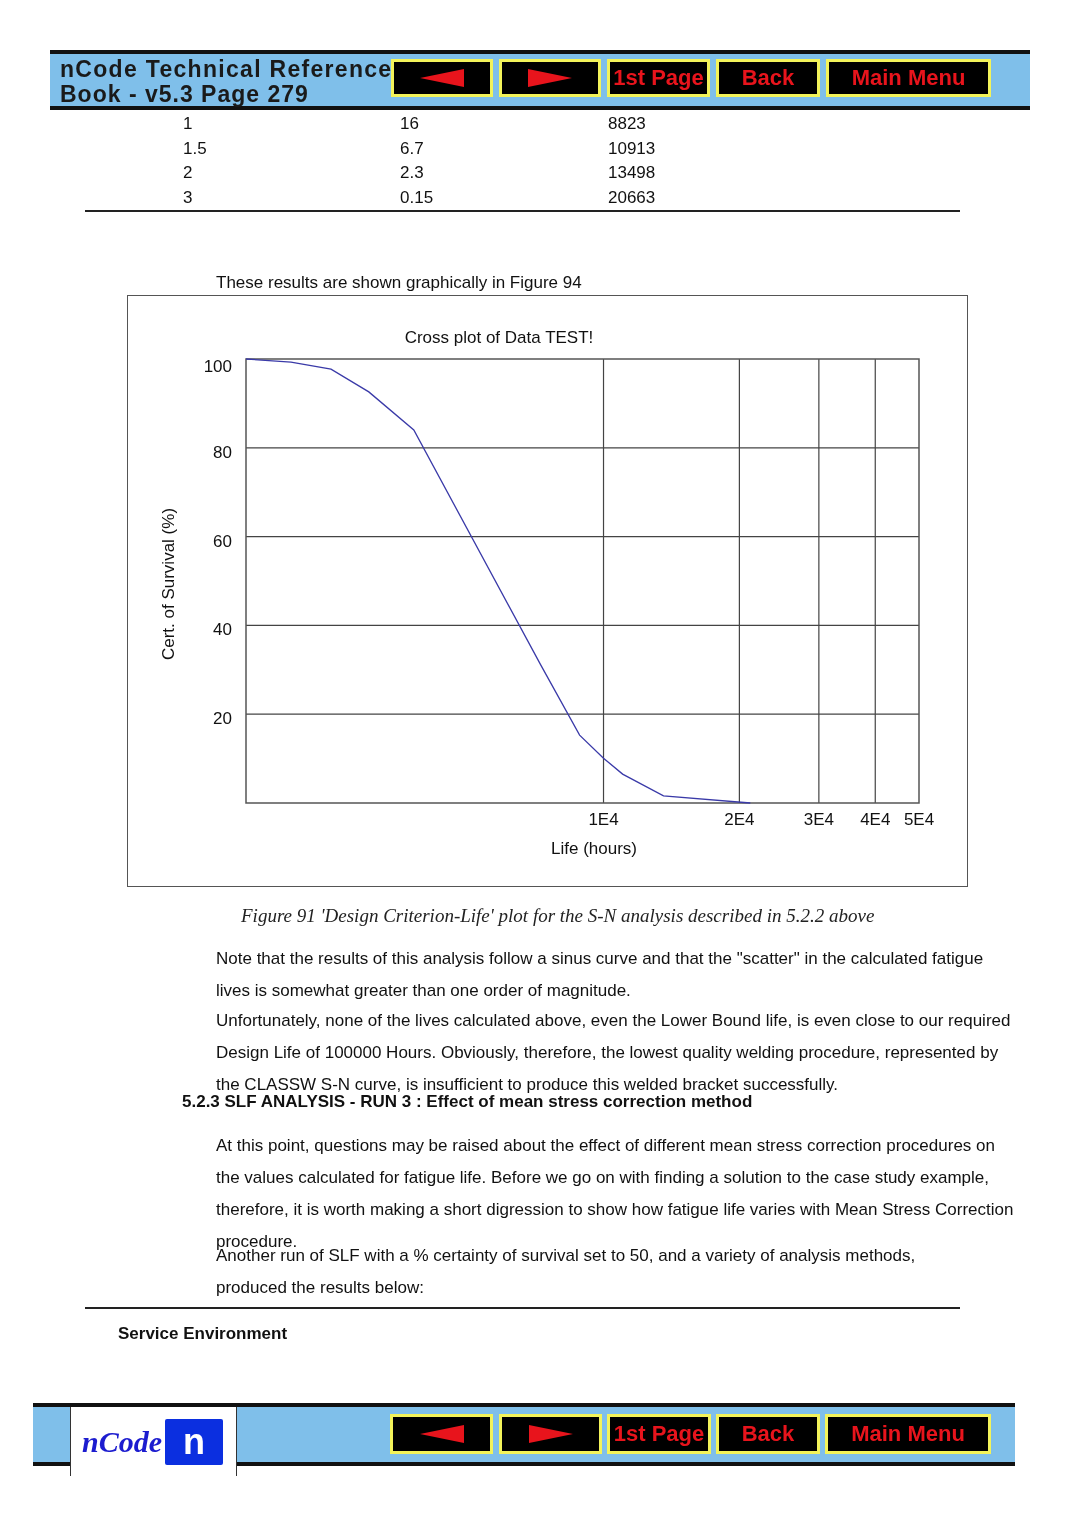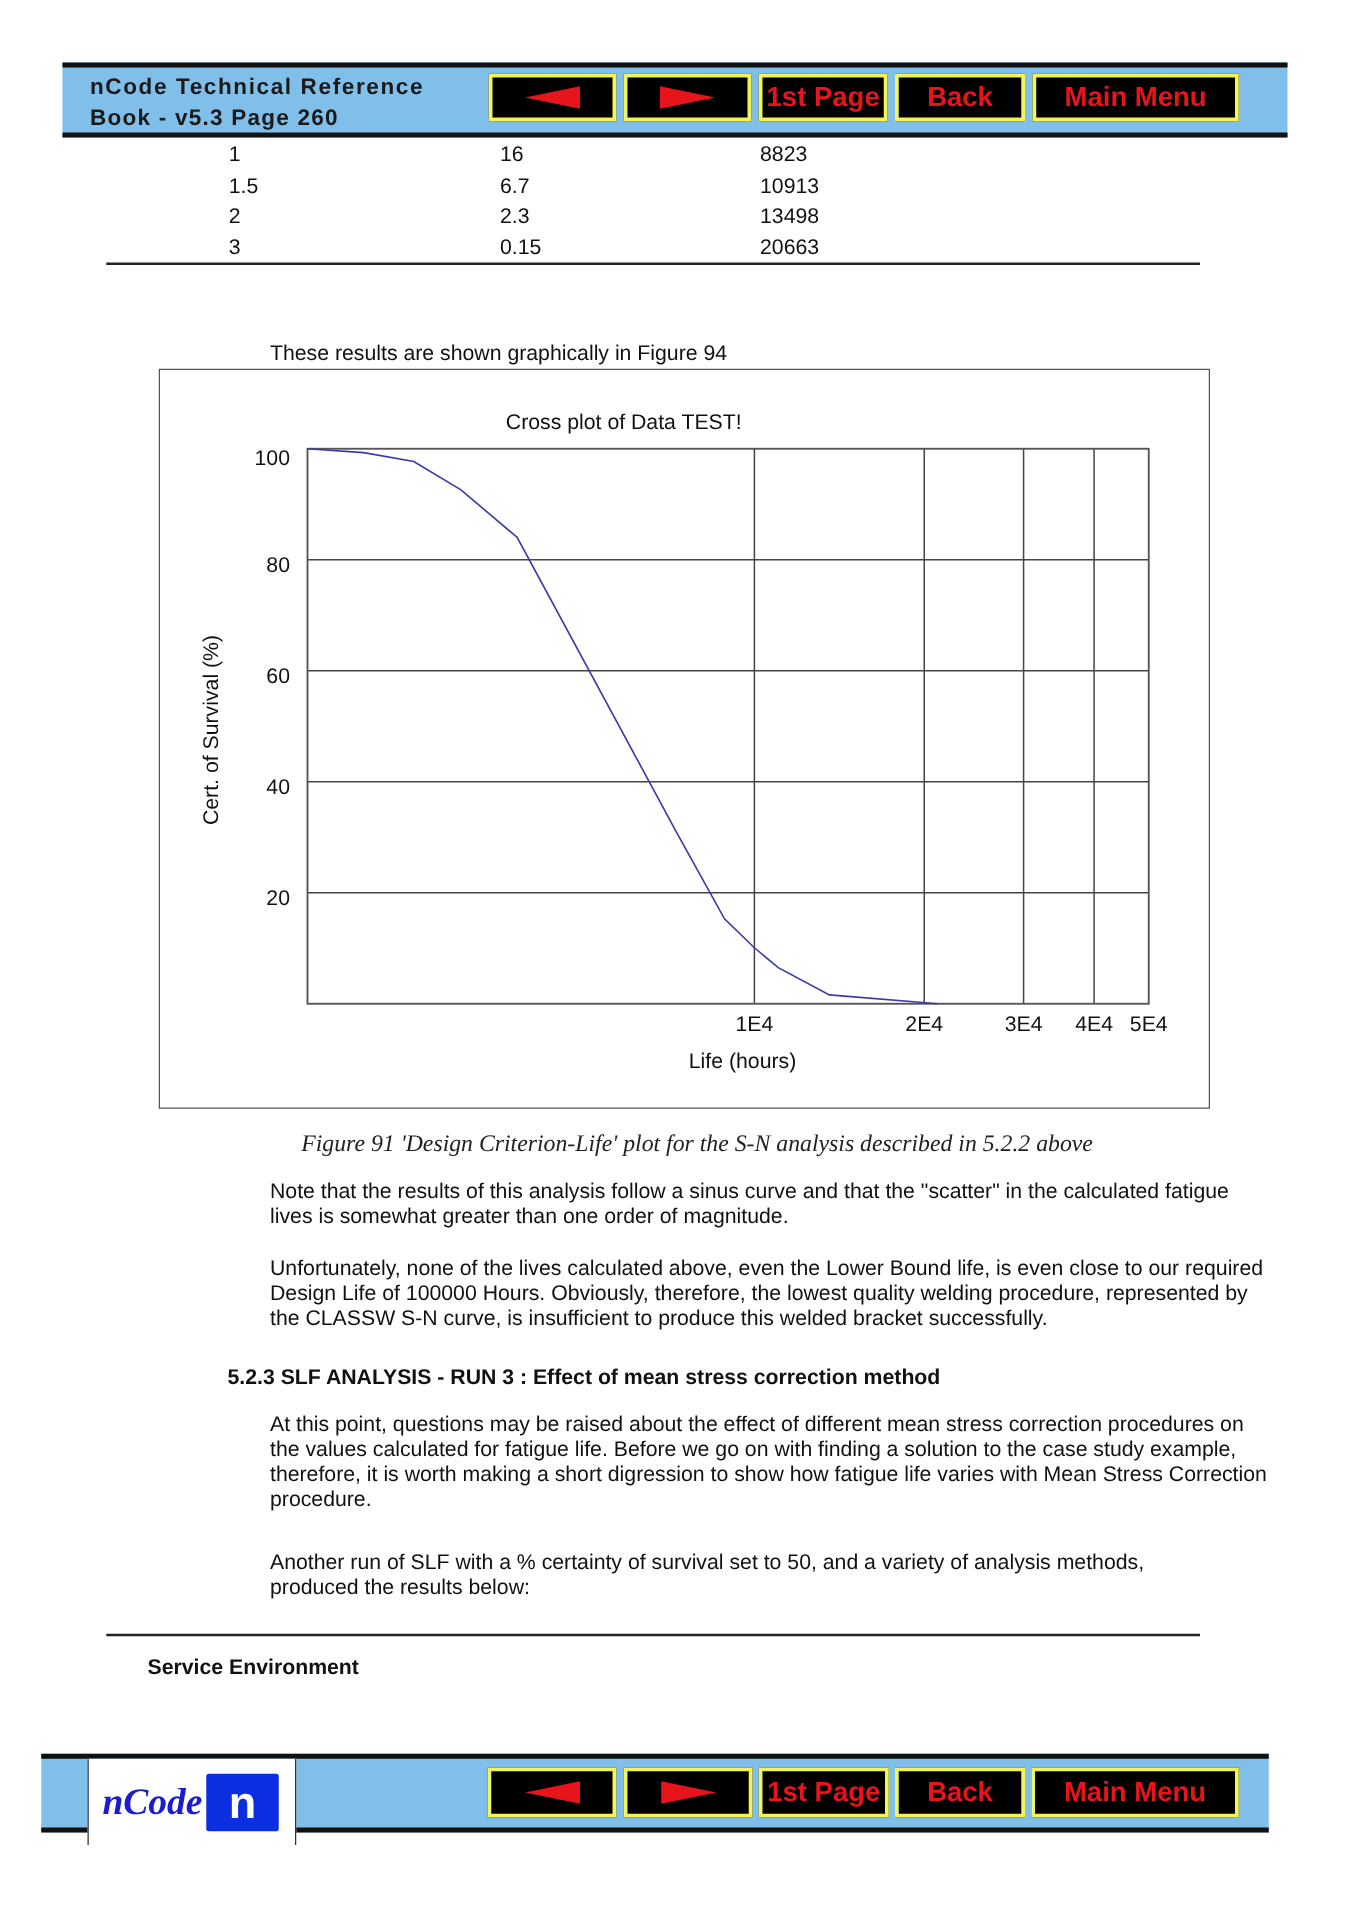--- a/index.html
+++ b/index.html
@@ -1,49 +1,49 @@
 <!DOCTYPE html>
 <html><head>
   <meta charset="utf-8">
   <style>
     html, body { margin: 0; padding: 0; background: #ffffff; }
     body { width: 1080px; height: 1529px; position: relative; font-family: "Liberation Sans", sans-serif; color: #111; overflow: hidden; }
     .navbar { position: absolute; left: 50px; width: 980px; height: 52px; background: #7fbfea; border-top: 4px solid #111; border-bottom: 4px solid #111; }
     .navbar.top { top: 50px; }
     .navbar.bottom { top: 1403px; left: 33px; width: 982px; height: 55px; }
-    .header-title { position: absolute; left: 10px; top: 3px; font-weight: bold; font-size: 18px; letter-spacing: 1.3px; line-height: 25px; color: #1a1a1a; margin-left: 12px; }
+    .header-title { position: absolute; left: 10px; top: 3px; font-weight: bold; font-size: 23px; letter-spacing: 1.3px; line-height: 25px; color: #1a1a1a; }
     .header-title .l2 { letter-spacing: 1px; }
     .nav-btn { position: absolute; top: 5px; height: 38px; background: #000; border: 3px solid #f3f35a; box-sizing: border-box; display: flex; align-items: center; justify-content: center; color: #e8141c; font-weight: bold; font-size: 22px; cursor: pointer; }
     .bottom .nav-btn { top: 7px; height: 40px; }
     .arrow { width: 0; height: 0; }
     .arrow.left { border-top: 9px solid transparent; border-bottom: 9px solid transparent; border-right: 44px solid #e8141c; }
     .arrow.right { border-top: 9px solid transparent; border-bottom: 9px solid transparent; border-left: 44px solid #e8141c; }
     .logo-box { position: absolute; left: 37px; top: 0; width: 165px; height: 69px; background: #fff; border-left: 1px solid #333; border-right: 1px solid #333; display: flex; align-items: center; }
     .logo-text { font-family: "Liberation Serif", serif; font-style: italic; font-weight: bold; font-size: 30px; color: #1c1ccf; margin-left: 11px; }
     .logo-n { width: 58px; height: 46px; background: #0b2fe0; margin-left: 3px; display: flex; align-items: center; justify-content: center; color: #fff; font-weight: bold; font-size: 36px; font-family: "Liberation Sans", sans-serif; border-radius: 2px; }
     .data-table { position: absolute; left: 85px; top: 112px; width: 875px; border-bottom: 2px solid #222; font-size: 17px; }
     .trow { height: 24.6px; position: relative; }
     .trow span { position: absolute; top: 2px; }
     .c1 { left: 98px; } .c2 { left: 315px; } .c3 { left: 523px; }
     .intro { position: absolute; left: 216px; top: 273px; font-size: 17px; }
     .figbox { position: absolute; left: 127px; top: 295px; width: 841px; height: 592px; border: 1px solid #555; box-sizing: border-box; }
     .fig-caption { position: absolute; left: 241px; top: 905px; font-family: "Liberation Serif", serif; font-style: italic; font-size: 19px; color: #222; }
-    .para { position: absolute; left: 216px; width: 800px; font-size: 17px; line-height: 20px; }
+    .para { position: absolute; left: 216px; width: 800px; font-size: 17px; line-height: 32px; }
     .section-head { position: absolute; left: 144px; top: 1092px; font-size: 17px; font-weight: bold; margin-left: 38px; }
     .rule { position: absolute; left: 85px; width: 875px; border-top: 2px solid #222; }
     .footer-label { position: absolute; left: 118px; top: 1324px; font-size: 17px; font-weight: bold; }
     svg text { font-family: "Liberation Sans", sans-serif; }
   </style>
 </head>
 <body>
 
 <div class="navbar top">
   <div class="header-title">
     <div>nCode Technical Reference</div>
-    <div class="l2">Book - v5.3  Page 260</div>
+    <div class="l2">Book - v5.3  Page 279</div>
   </div>
   <div class="nav-btn" style="left:341px;width:102px;">
     <span class="arrow left"></span>
   </div>
   <div class="nav-btn" style="left:449px;width:102px;">
     <span class="arrow right"></span>
   </div>
   <div class="nav-btn" style="left:557px;width:103px;">1st Page</div>
   <div class="nav-btn" style="left:666px;width:104px;">Back</div>
   <div class="nav-btn" style="left:776px;width:165px;">Main Menu</div>

